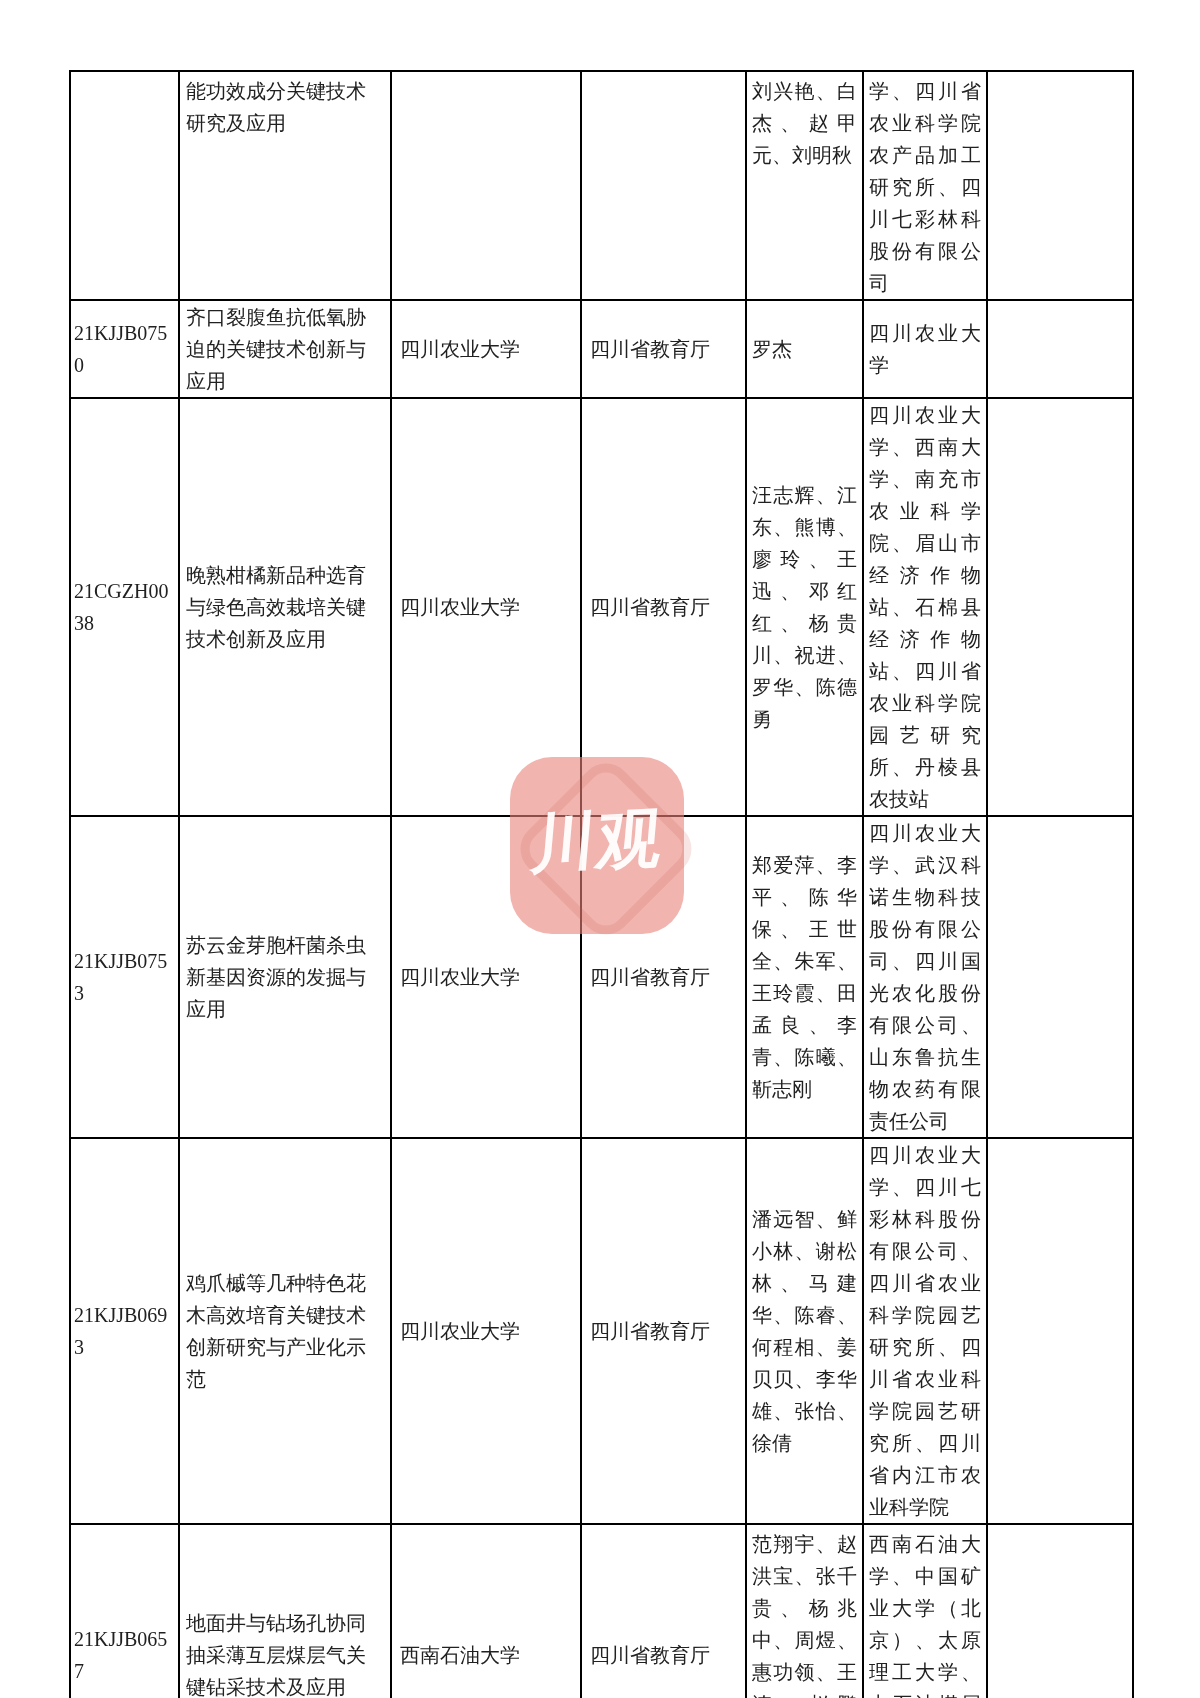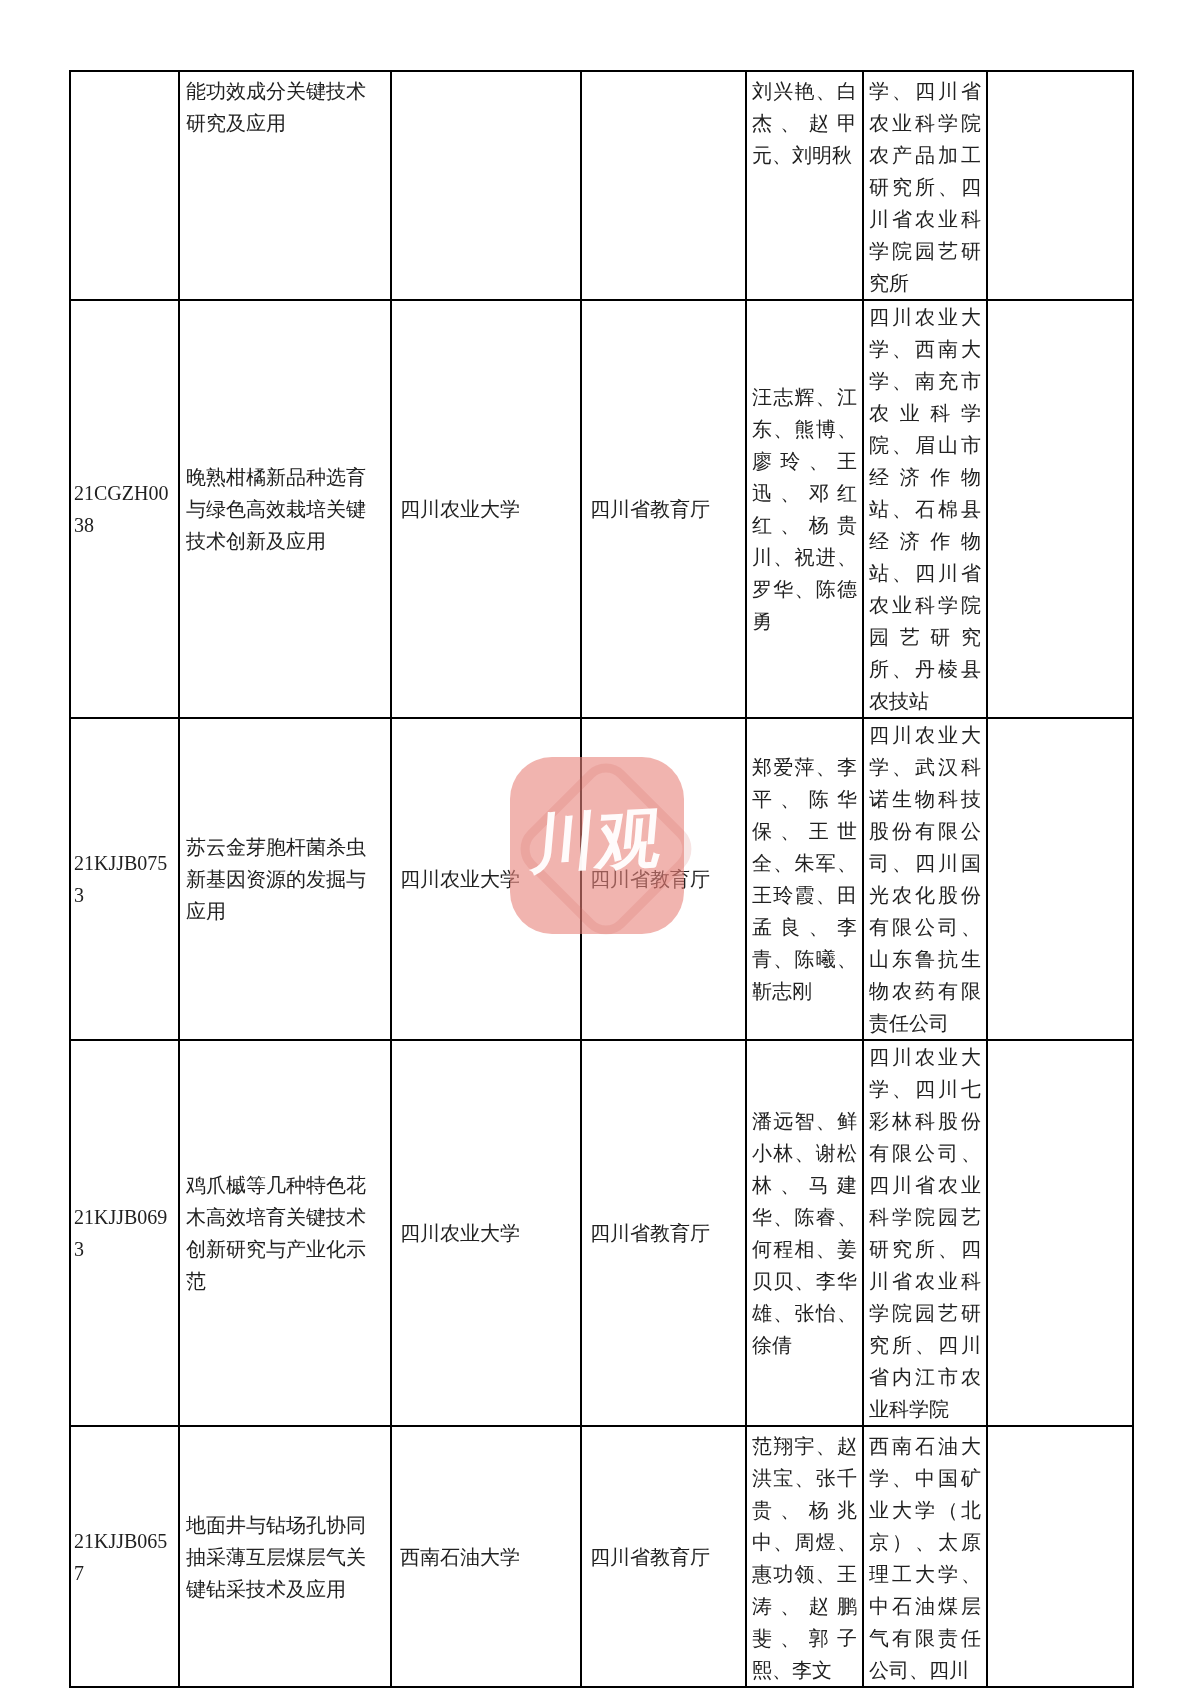--- a/index.html
+++ b/index.html
@@ -74,21 +74,30 @@
         <col class="w-orgs">
         <col class="w-notes">
     </colgroup>
     <tbody>
       <tr class="row-1 row-continuation">
         <td class="c-id"></td>
         <td class="c-title">能功效成分关键技术研究及应用</td>
         <td class="c-inst"></td>
         <td class="c-dept"></td>
         <td class="c-people">刘兴艳、白杰、赵甲元、刘明秋</td>
-        <td class="c-orgs">学、四川省农业科学院农产品加工研究所、四川省农业科学院园艺研究所</td>
+        <td class="c-orgs">学、四川省农业科学院农产品加工研究所、四川七彩林科股份有限公司</td>
+        <td class="c-notes"></td>
+      </tr>
+      <tr class="row-2">
+        <td class="c-id">21KJJB0750</td>
+        <td class="c-title">齐口裂腹鱼抗低氧胁迫的关键技术创新与应用</td>
+        <td class="c-inst">四川农业大学</td>
+        <td class="c-dept">四川省教育厅</td>
+        <td class="c-people">罗杰</td>
+        <td class="c-orgs">四川农业大学</td>
         <td class="c-notes"></td>
       </tr>
       <tr class="row-3">
         <td class="c-id">21CGZH0038</td>
         <td class="c-title">晚熟柑橘新品种选育与绿色高效栽培关键技术创新及应用</td>
         <td class="c-inst">四川农业大学</td>
         <td class="c-dept">四川省教育厅</td>
         <td class="c-people">汪志辉、江东、熊博、廖玲、王迅、邓红红、杨贵川、祝进、罗华、陈德勇</td>
         <td class="c-orgs">四川农业大学、西南大学、南充市农业科学院、眉山市经济作物站、石棉县经济作物站、四川省农业科学院园艺研究所、丹棱县农技站</td>
         <td class="c-notes"></td>

